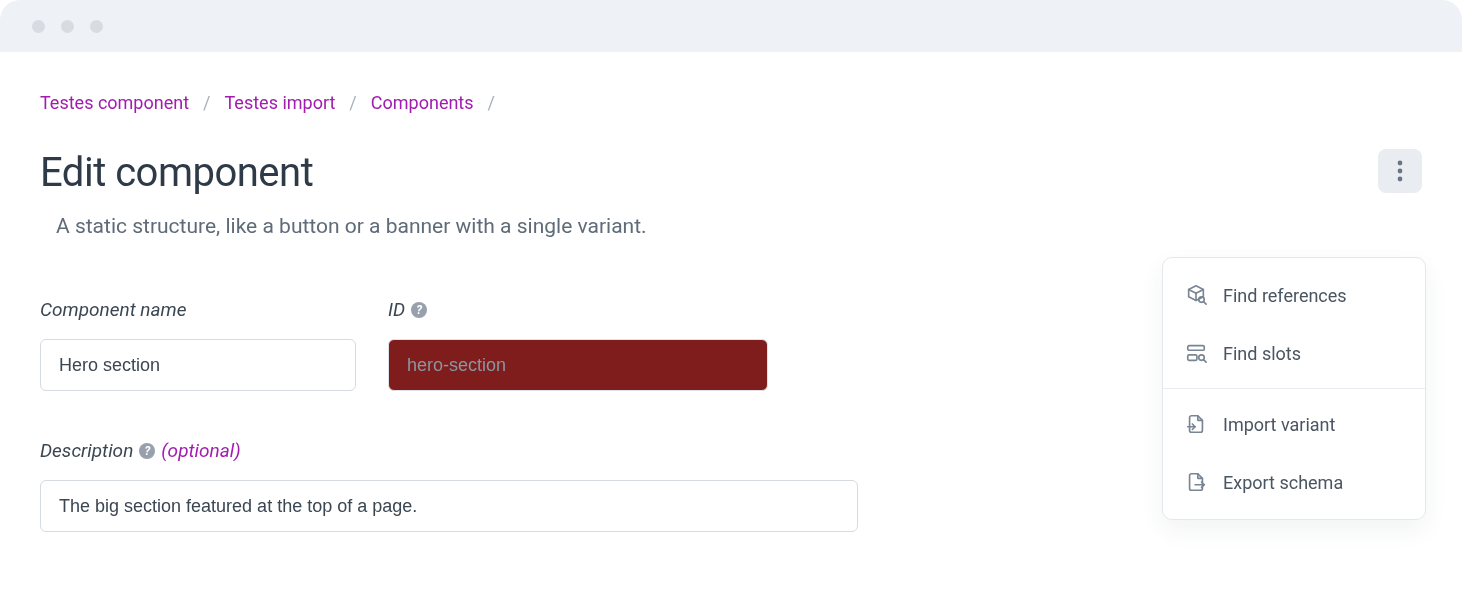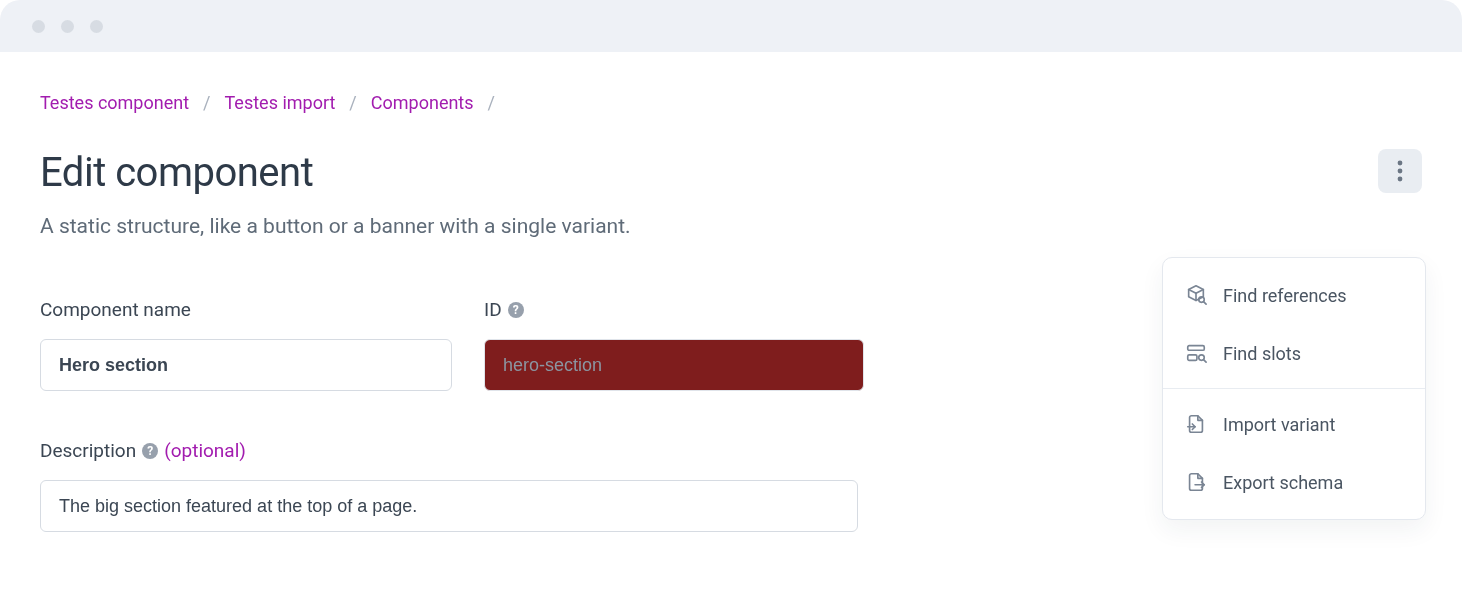--- a/index.html
+++ b/index.html
@@ -57,20 +57,21 @@
     font-size: 40px;
     font-weight: 400;
     color: #2e3a48;
     letter-spacing: -0.5px;
     margin-bottom: 18px;
   }
   .subtitle {
     font-size: 21px;
     color: #5f6b78;
     margin-bottom: 60px;
+    margin-left: 16px;
   }
   .more-btn {
     width: 44px;
     height: 44px;
     border-radius: 8px;
     background: #e9edf2;
     display: flex;
     align-items: center;
     justify-content: center;
     cursor: pointer;
@@ -82,20 +83,21 @@
     margin-bottom: 48px;
   }
   .field { display: flex; flex-direction: column; }
   .field-label {
     font-size: 19px;
     color: #3b4653;
     margin-bottom: 18px;
     display: flex;
     align-items: center;
     gap: 6px;
+    font-style: italic;
   }
   .optional { color: #a21caf; }
   .help-icon {
     width: 16px; height: 16px;
     border-radius: 50%;
     background: #97a0ac;
     color: #fff;
     font-size: 12px;
     font-weight: bold;
     display: inline-flex;
@@ -110,21 +112,21 @@
     padding: 0 18px;
     font-size: 18px;
     color: #3b4653;
     outline: none;
   }
   .text-input.readonly {
     background: #7f1d1d;
     color: #8b95a1;
     border-color: #e0e4ea;
   }
-  .w-name { width: 412px; font-weight: bold; }
+  .w-name { width: 316px; }
   .w-id   { width: 380px; }
   .w-desc { width: 818px; }
   .dropdown {
     position: absolute;
     top: 205px;
     right: 36px;
     width: 264px;
     background: #fff;
     border: 1px solid #e4e8ee;
     border-radius: 10px;

